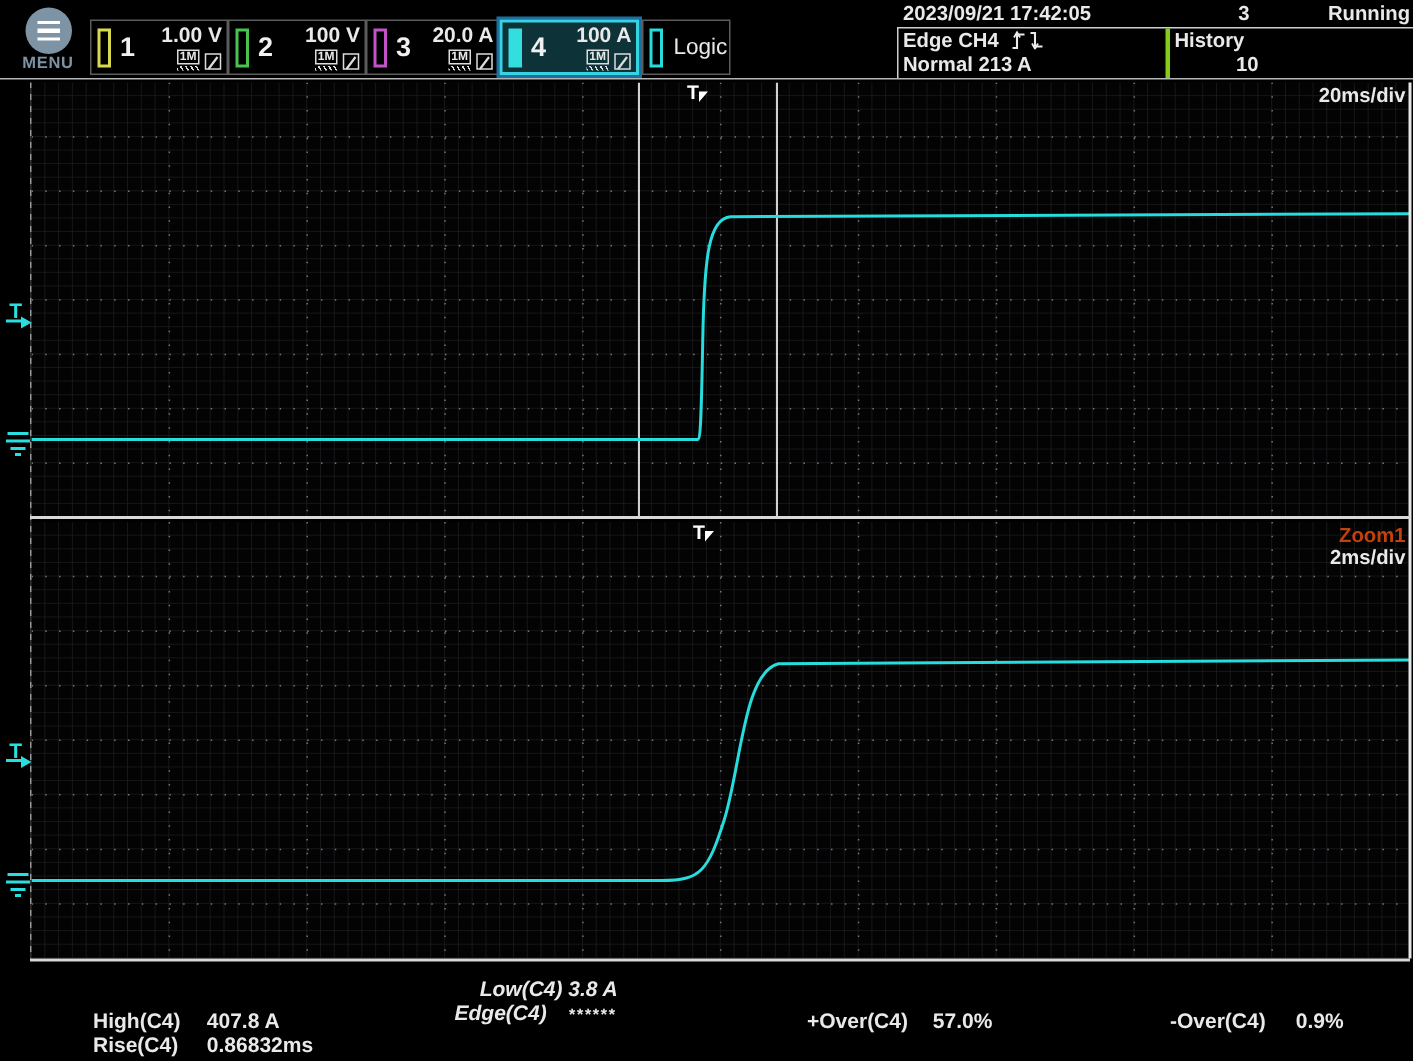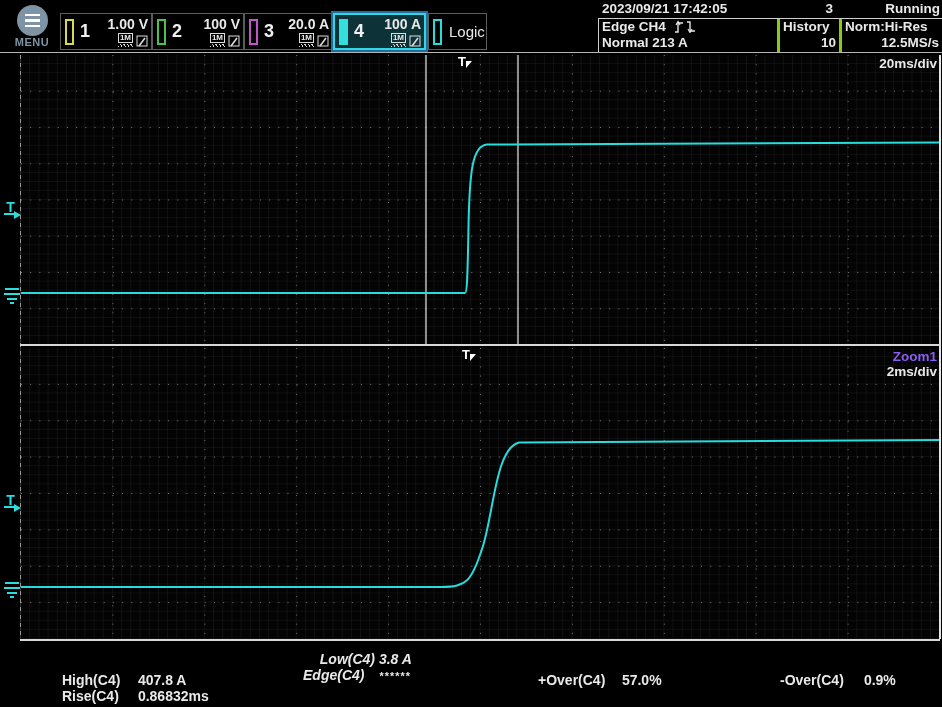--- a/index.html
+++ b/index.html
@@ -183,24 +183,20 @@
             <path d="M1 2 H4 V11 H9" fill="none" stroke="#e9e9e9" stroke-width="1.4"></path>
             <path d="M2 9 L4 12.5 L6 9" fill="none" stroke="#e9e9e9" stroke-width="1.2"></path>
             </svg>
         </span>
       </div>
       <div>Normal 213 A</div>
     </div>
     <div class="info-cell" id="cell-history">
       <div>History</div>
       <div class="cell-line2">10</div>
-    </div>
-    <div class="info-cell" id="cell-acq">
-      <div>Norm:Hi-Res</div>
-      <div class="cell-line2">12.5MS/s</div>
     </div>
   </div>
 </div>
 
 <div class="abs" id="topbar-divider"></div>
 
 <div class="abs grat-wrap" id="grat-main">
   <svg width="919" height="290">
     <defs>
       <pattern id="mg1" width="9.19" height="9.0625" patternUnits="userSpaceOnUse">
@@ -292,21 +288,21 @@
     <span class="arr"></span>
   </div>
 <svg class="abs" style="left:3px;top:581px;" width="18" height="18">
   <g stroke="#29dede" stroke-width="2">
     <line x1="2" y1="2" x2="16" y2="2"></line>
       <line x1="1" y1="7" x2="17" y2="7"></line>
     <line x1="4" y1="12" x2="14" y2="12"></line>
       <line x1="7" y1="16" x2="11" y2="16"></line>
   </g>
 </svg>
-<div class="abs view-label" style="right: 5px; top: 349px; color: #8b5cf6;">Zoom1</div>
+<div class="abs view-label" style="right: 5px; top: 349px; color: #c2410c;">Zoom1</div>
 <div class="abs view-label" style="right:5px;top:364px;">2ms/div</div>
 
 <div class="abs meas-group" style="left:62px;top:673px;">
   <div><span class="meas-label w72">High(C4)</span>
        <span>407.8 A</span></div>
   <div><span class="meas-label w72">Rise(C4)</span>
        <span>0.86832ms</span></div>
 </div>
 <div class="abs meas-group" style="left:303px;top:652px;font-style:italic;">
   <div style="text-align:right;"><span class="meas-label w72">Low(C4)</span>

